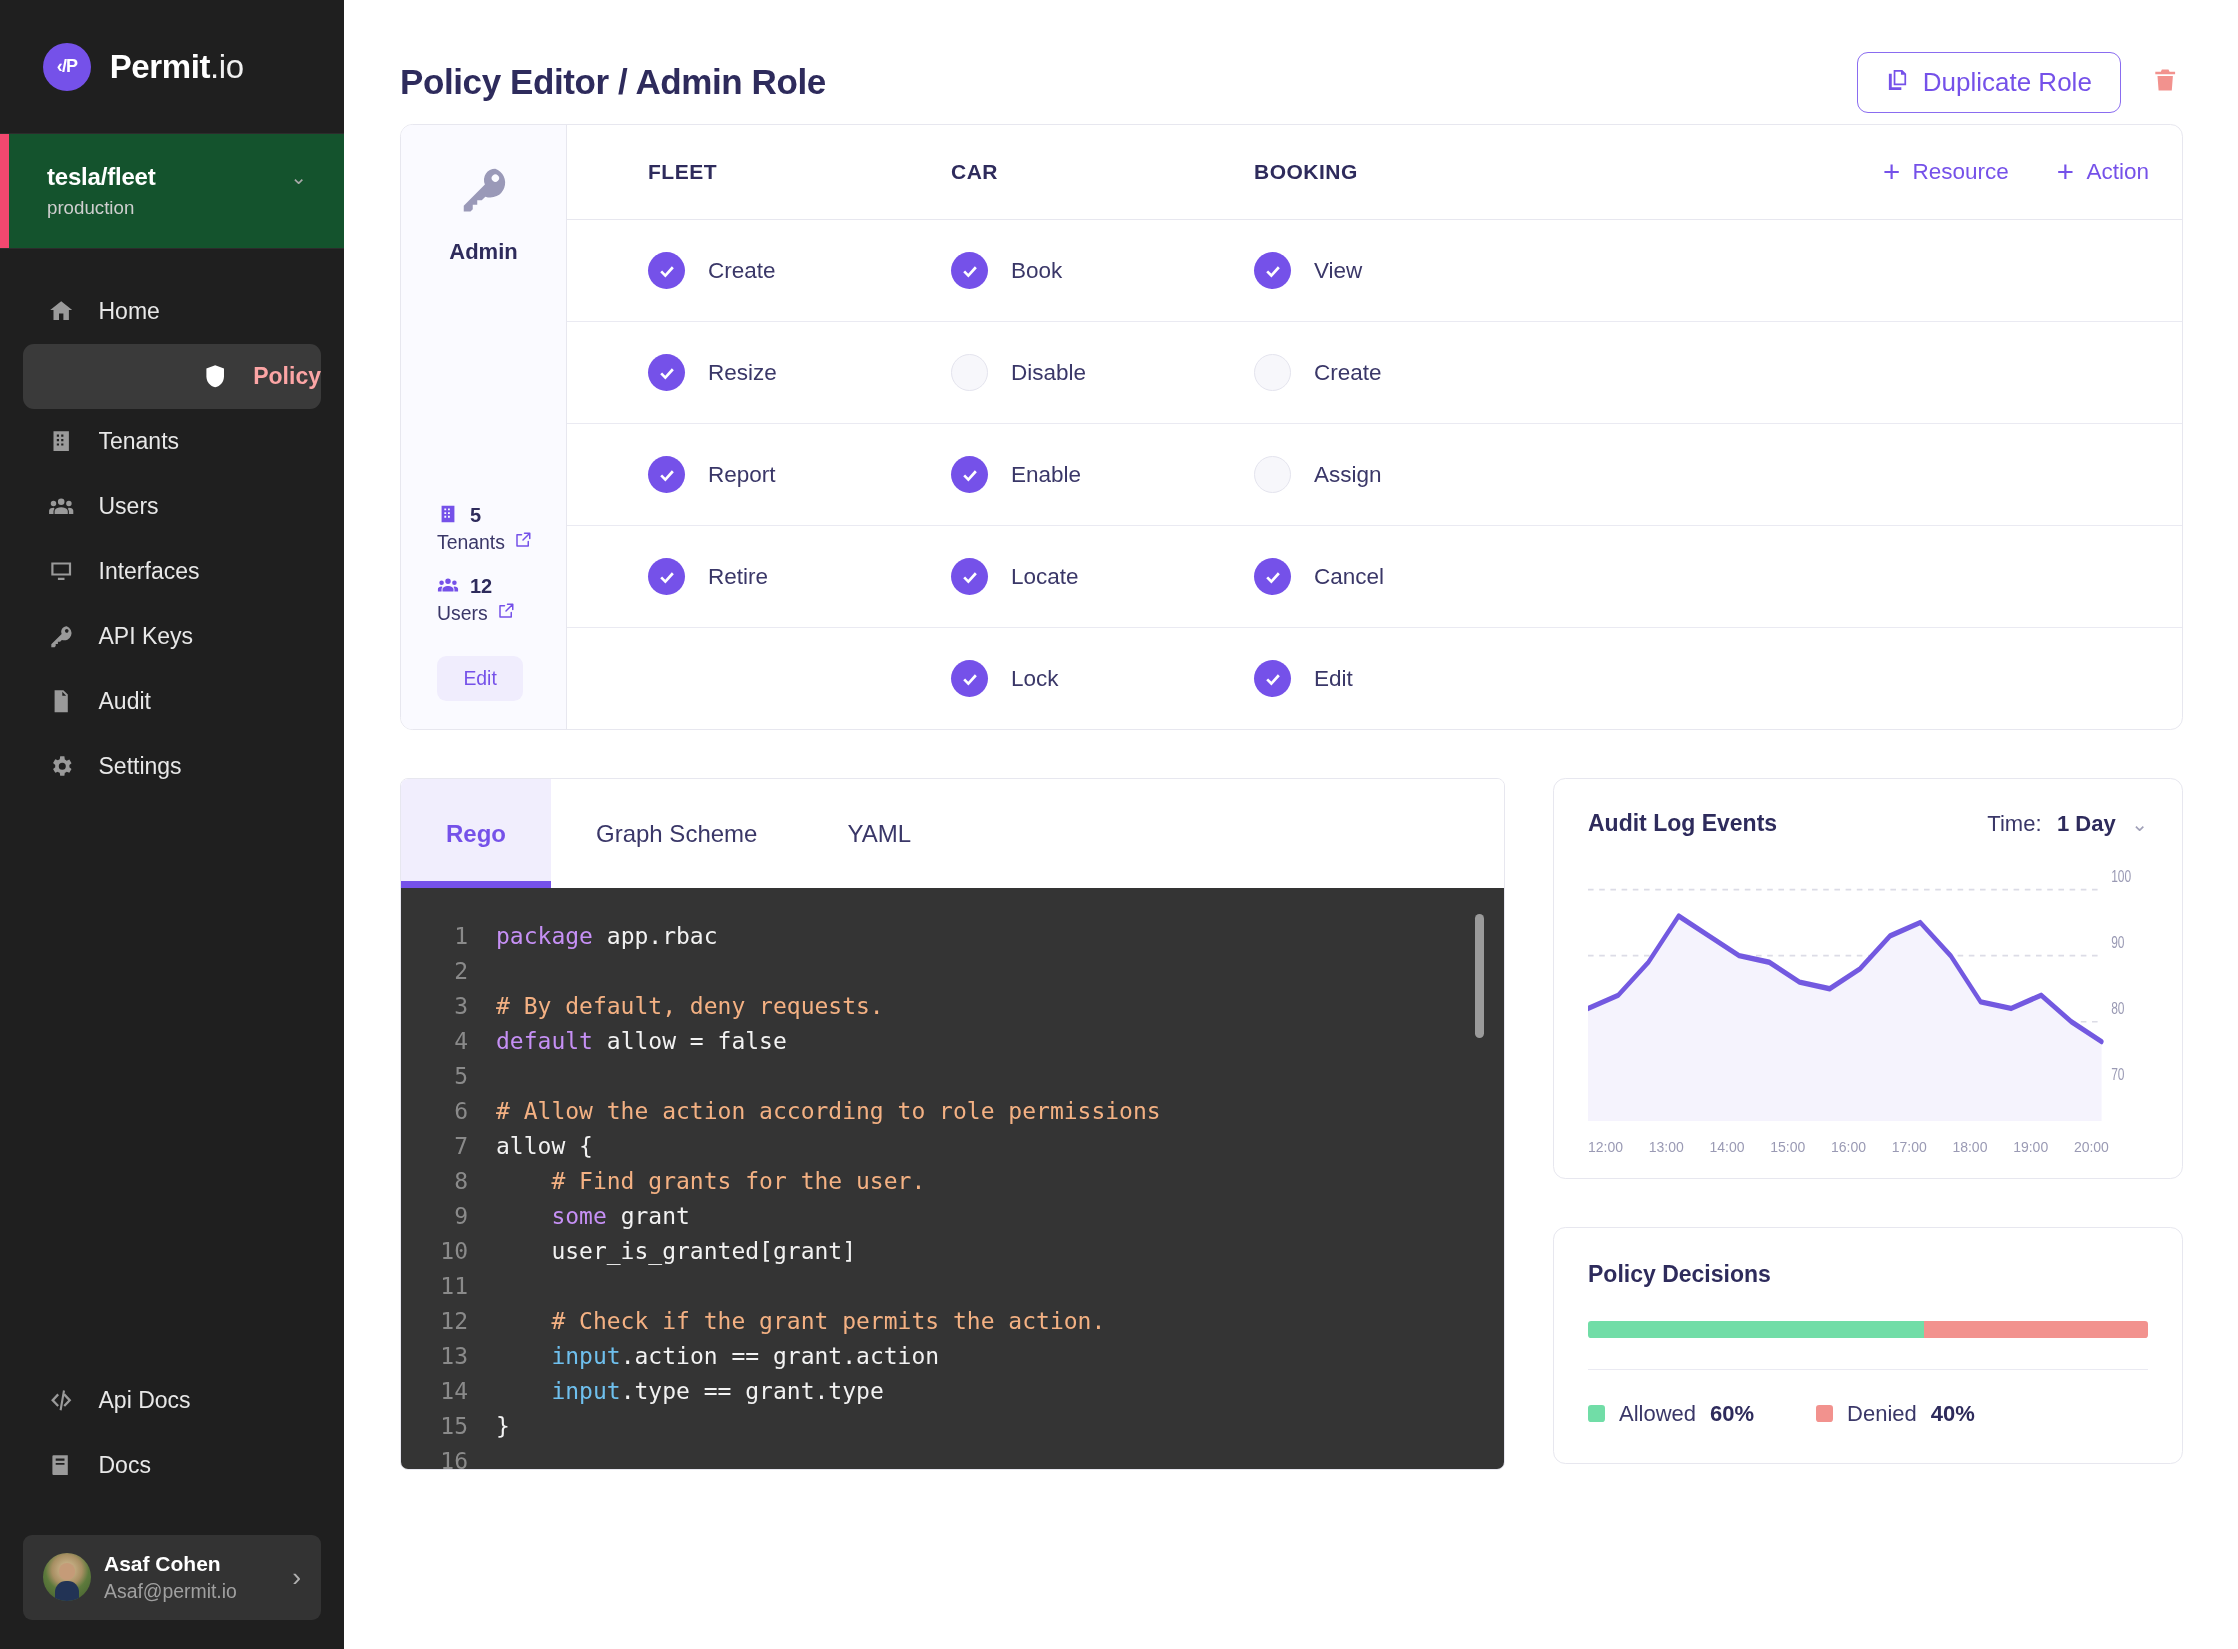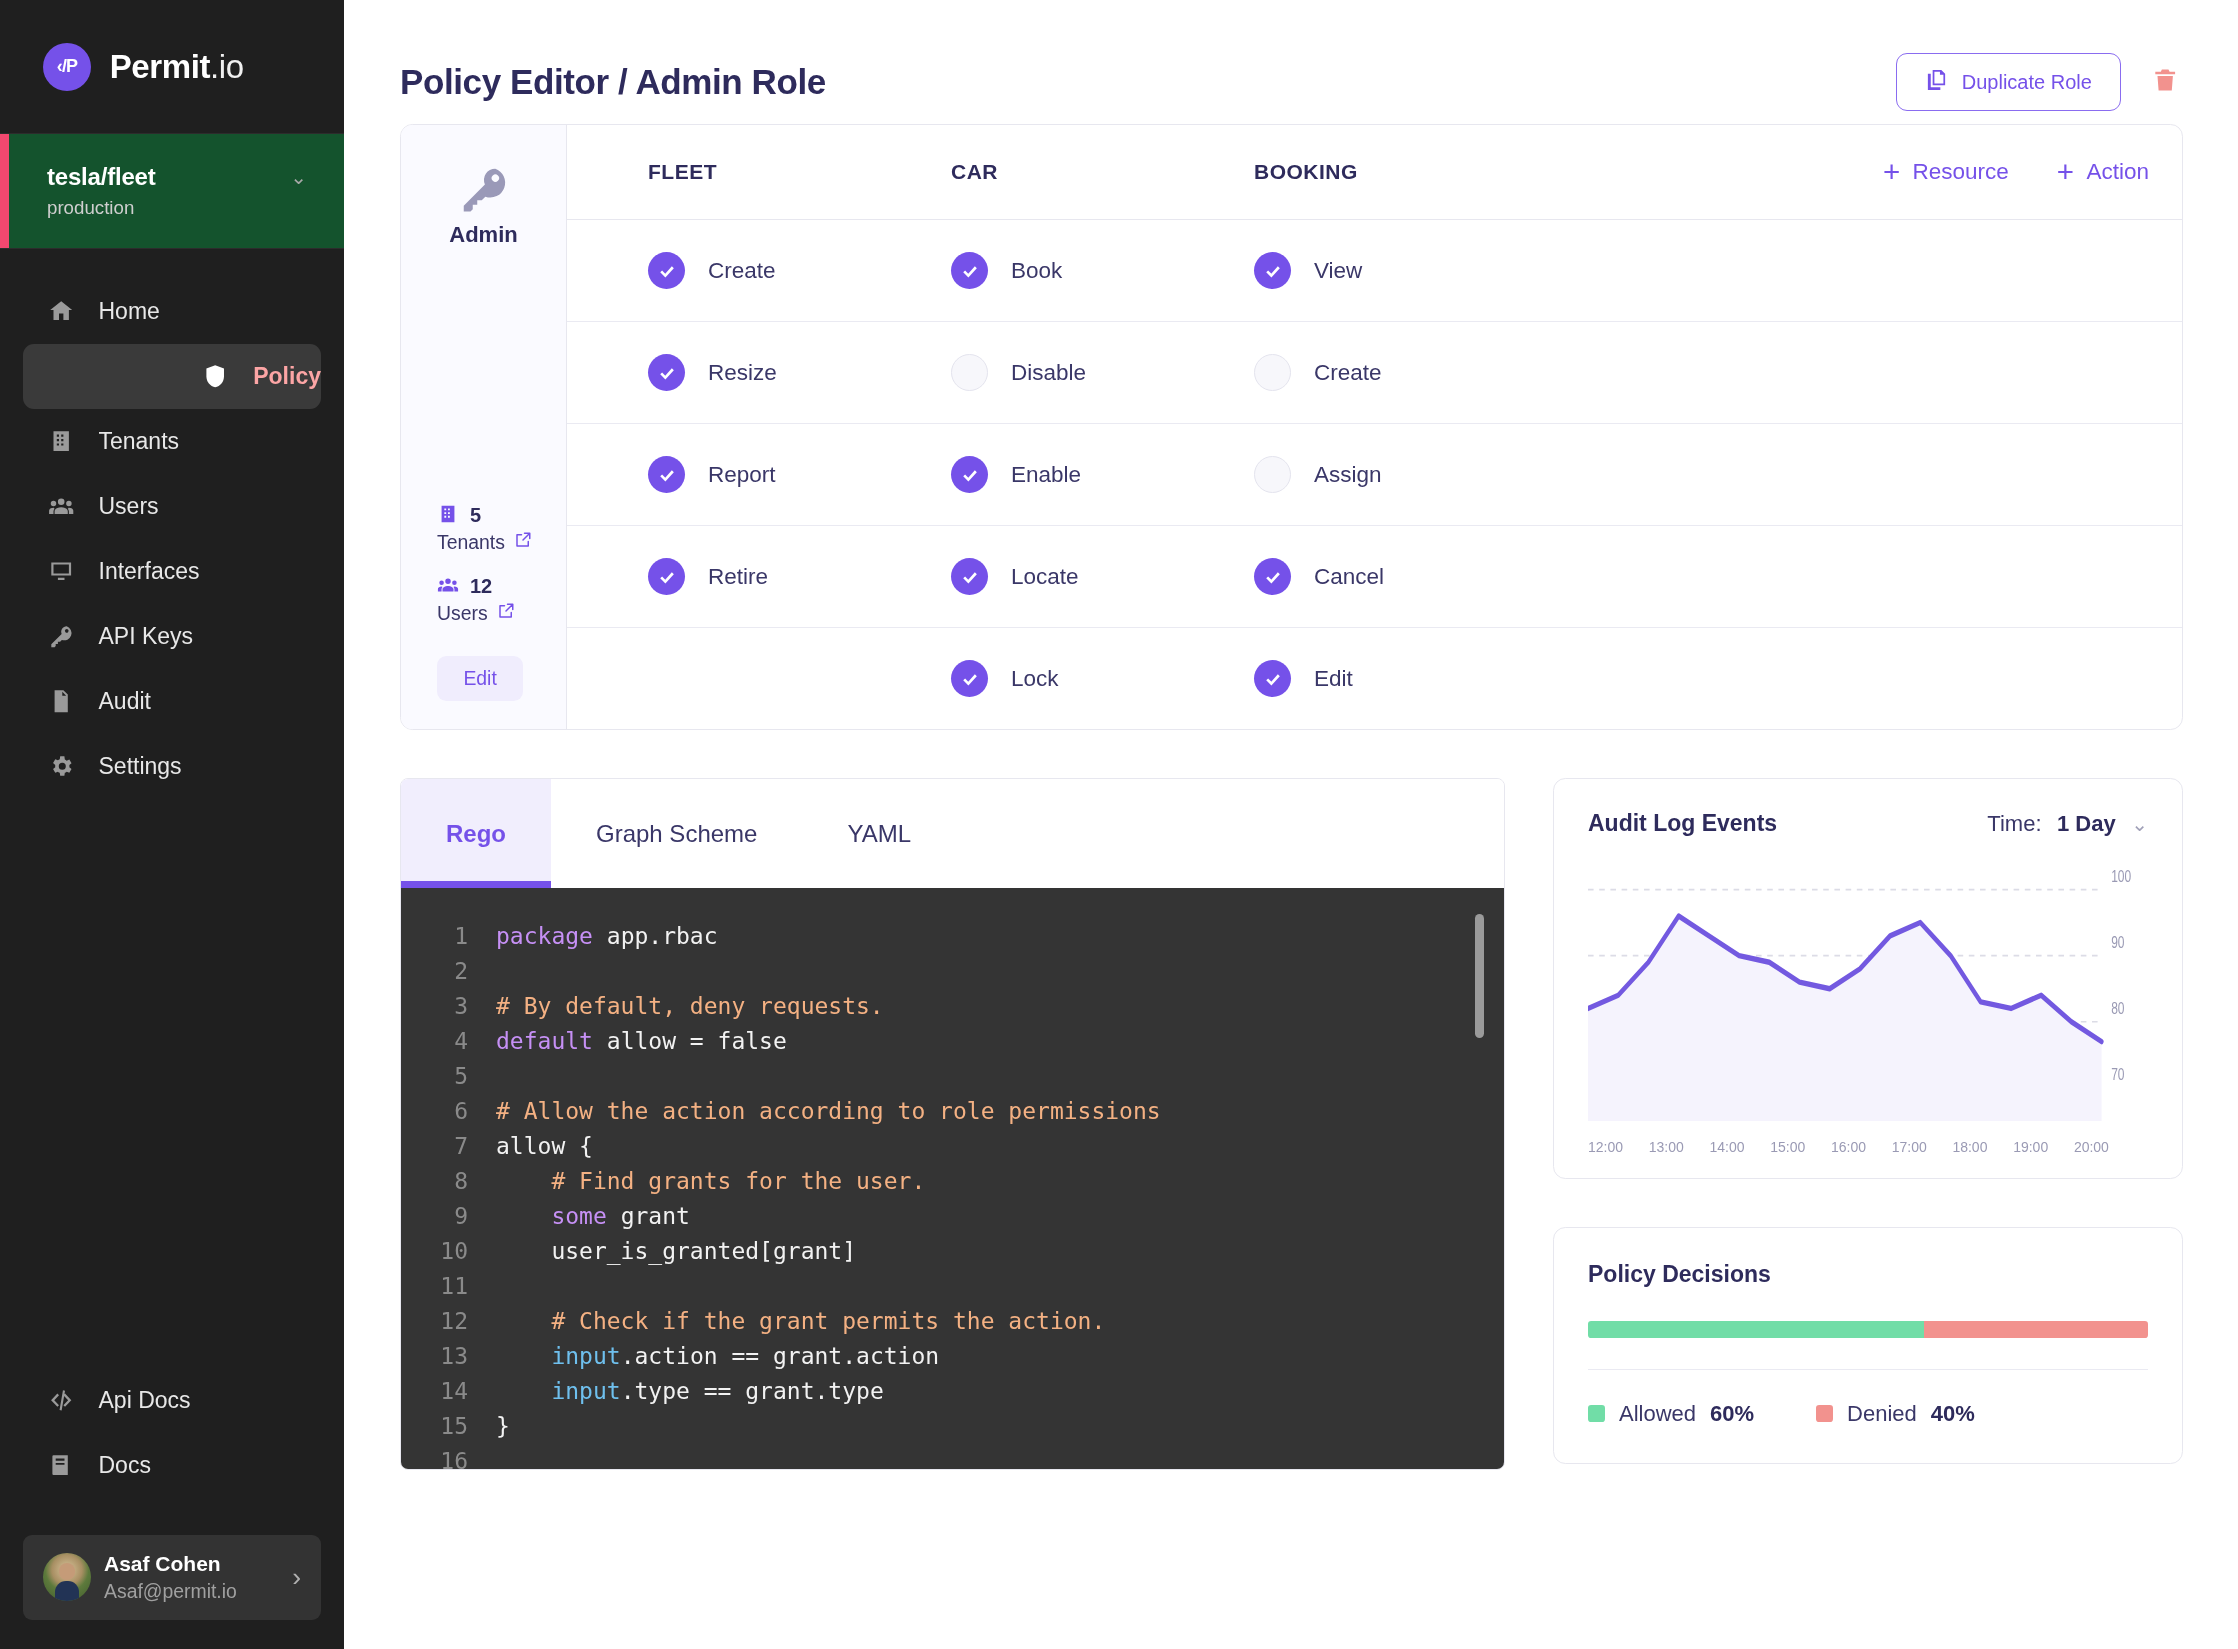--- a/index.html
+++ b/index.html
@@ -87,40 +87,40 @@
   .main { flex: 1; background: #ffffff; padding: 0 56px; position: relative; }
   .page-head {
     display: flex; align-items: center; justify-content: space-between;
     padding-top: 40px; padding-bottom: 0; height: 124px;
   }
   .page-title { font-size: 35px; font-weight: 700; color: #2e2b5c; letter-spacing: -0.4px; }
   .head-actions { display: flex; align-items: center; gap: 26.4px; }
   .btn-outline {
     display: flex; align-items: center; gap: 14px;
     border: 1.6px solid #8a6cf0; border-radius: 11px;
-    padding: 14px 28px; color: #7551e9; font-size: 20px; font-weight: 500;
+    padding: 14px 28px; color: #7551e9; font-size: 26px; font-weight: 500;
     background: #ffffff; cursor: pointer; white-space: nowrap;
   }
   .btn-outline svg { width: 23px; height: 23px; fill: #7551e9; }
   .icon-btn { background: none; border: none; cursor: pointer; padding: 4.7px; display: flex; }
   .icon-btn svg { width: 26.4px; height: 31px; fill: #f2928e; }
 
   
   .perm-card {
     display: flex; border: 0.8px solid #e7e7ef; border-radius: 12.4px;
     overflow: hidden; height: 606px; background: #ffffff;
   }
   .role-panel {
     width: 166px; flex: 0 0 166px; background: #fafaff;
     border-right: 0.8px solid #e7e7ef;
     display: flex; flex-direction: column; align-items: center;
     padding: 37px 0 28px;
   }
   .role-icon svg { width: 54px; height: 54px; fill: #9a99b8; }
-  .role-name { margin-top: 3px; font-size: 22px; font-weight: 700; color: #2e2b5c; }
+  .role-name { margin-top: 20px; font-size: 22px; font-weight: 700; color: #2e2b5c; }
   .role-stats { margin-top: auto; width: 100%; padding-left: 36px; }
   .stat { margin-bottom: 20px; }
   .stat-top { display: flex; align-items: center; gap: 11px; }
   .stat-top svg { width: 22px; height: 22px; fill: #7551e9; }
   .stat-num { font-size: 20px; font-weight: 700; color: #2e2b5c; }
   .stat-label { display: flex; align-items: center; gap: 9.3px; font-size: 19.4px; color: #3a3768; margin-top: 3.1px; }
   .stat-label svg { width: 18px; height: 18px; fill: none; stroke: #7551e9; stroke-width: 2; }
   .edit-btn {
     margin-top: 11px; margin-left: 0;
     background: #f0edfd; color: #7551e9; border: none;

